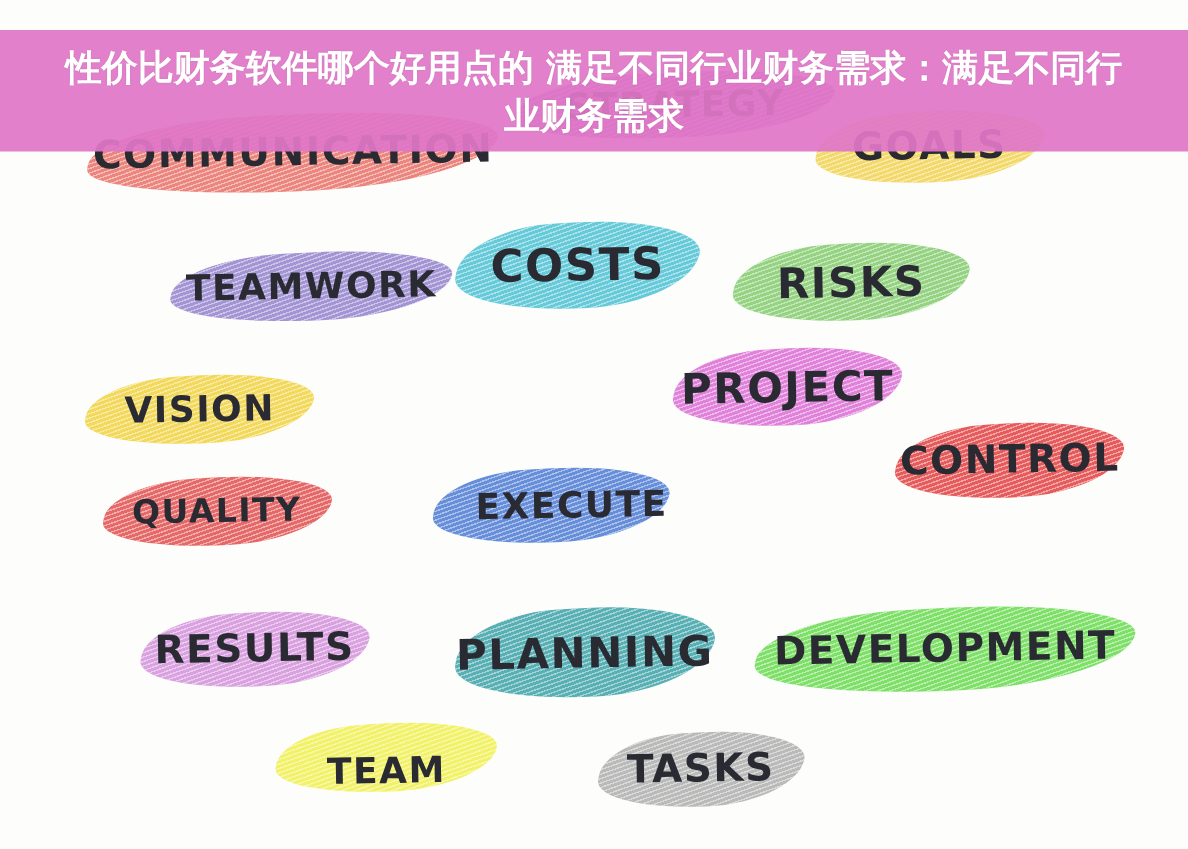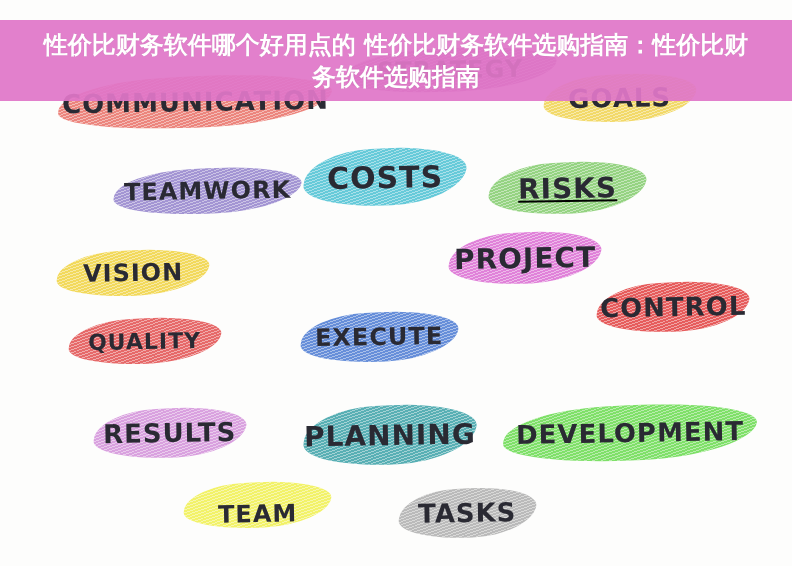--- a/index.html
+++ b/index.html
@@ -65,41 +65,41 @@
       <span class="label" style="font-size: 26px;">GOALS</span>
     </div>
     <div class="word" style="left: 115px; top: 168px; width: 185px; height: 46px;">
       <div class="scribble" style="background: rgb(138, 120, 200);"></div>
       <span class="label" style="font-size: 24px;">TEAMWORK</span>
     </div>
     <div class="word" style="left: 305px; top: 148px; width: 160px; height: 58px;">
       <div class="scribble" style="background: rgb(60, 188, 208);"></div>
       <span class="label" style="font-size: 30px;">COSTS</span>
     </div>
-    <div class="word" style="left: 490px; top: 162px; width: 155px; height: 52px; text-decoration: underline;">
+    <div class="word" style="left: 490px; top: 162px; width: 155px; height: 52px;">
       <div class="scribble" style="background: rgb(120, 200, 96);"></div>
       <span class="label" style="font-size: 28px;">RISKS</span>
     </div>
     <div class="word" style="left: 58px; top: 250px; width: 150px; height: 46px;">
       <div class="scribble" style="background: rgb(240, 208, 48);"></div>
       <span class="label" style="font-size: 24px;">VISION</span>
     </div>
     <div class="word" style="left: 450px; top: 232px; width: 150px; height: 52px;">
       <div class="scribble" style="background: rgb(216, 96, 208);"></div>
       <span class="label" style="font-size: 28px;">PROJECT</span>
     </div>
     <div class="word" style="left: 598px; top: 282px; width: 150px; height: 50px;">
       <div class="scribble" style="background: rgb(224, 48, 48);"></div>
       <span class="label" style="font-size: 26px;">CONTROL</span>
     </div>
     <div class="word" style="left: 70px; top: 318px; width: 150px; height: 46px; justify-content: center;">
       <div class="scribble" style="background: rgb(224, 64, 64);"></div>
       <span class="label" style="font-size: 22px;">QUALITY</span>
     </div>
-    <div class="word" style="left: 302px; top: 312px; width: 155px; height: 50px;">
+    <div class="word" style="left: 290px; top: 312px; width: 155px; height: 50px; justify-content: flex-end;">
       <div class="scribble" style="background: rgb(60, 112, 208);"></div>
       <span class="label" style="font-size: 24px;">EXECUTE</span>
     </div>
     <div class="word" style="left: 95px; top: 408px; width: 150px; height: 50px;">
       <div class="scribble" style="background: rgb(208, 136, 216);"></div>
       <span class="label" style="font-size: 26px;">RESULTS</span>
     </div>
     <div class="word" style="left: 305px; top: 405px; width: 170px; height: 60px;">
       <div class="scribble" style="background: rgb(42, 154, 160);"></div>
       <span class="label" style="font-size: 28px;">PLANNING</span>
@@ -112,14 +112,14 @@
       <div class="scribble" style="background: rgb(240, 240, 64);"></div>
       <span class="label" style="font-size: 24px;">TEAM</span>
     </div>
     <div class="word" style="left: 400px; top: 488px; width: 135px; height: 50px;">
       <div class="scribble" style="background: rgb(168, 168, 168);"></div>
       <span class="label" style="font-size: 26px;">TASKS</span>
     </div>
   </div>
 
 <div class="banner">
-  <div class="banner-title">性价比财务软件哪个好用点的 性价比财务软件选购指南：性价比财务软件选购指南</div>
+  <div class="banner-title">性价比财务软件哪个好用点的 满足不同行业财务需求：满足不同行业财务需求</div>
 </div>
 
 </body></html>

